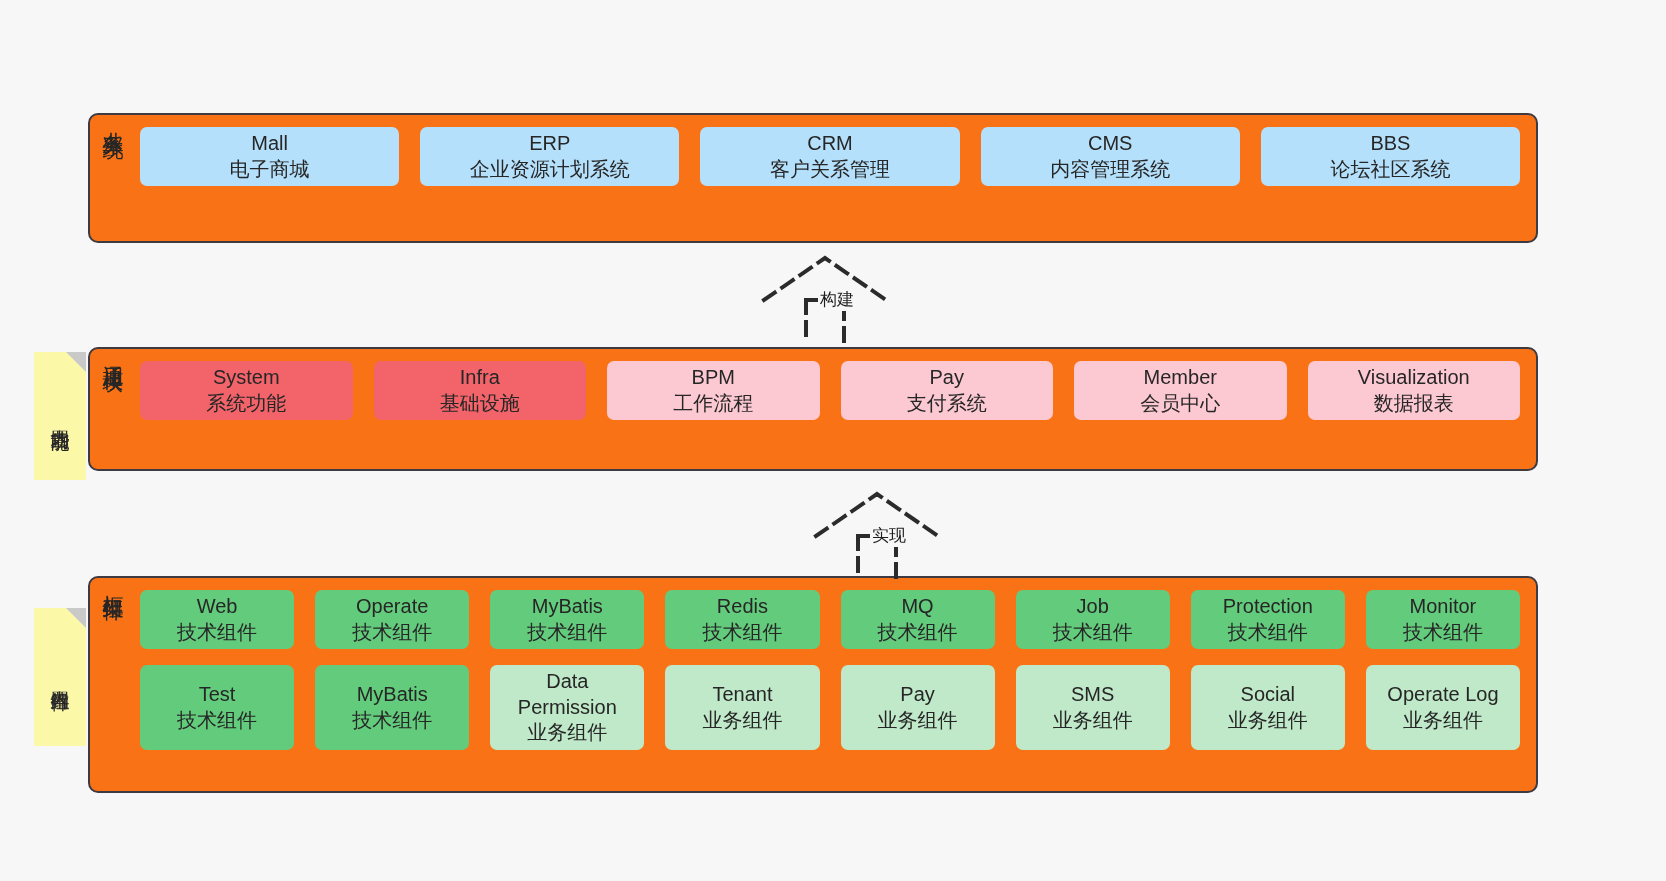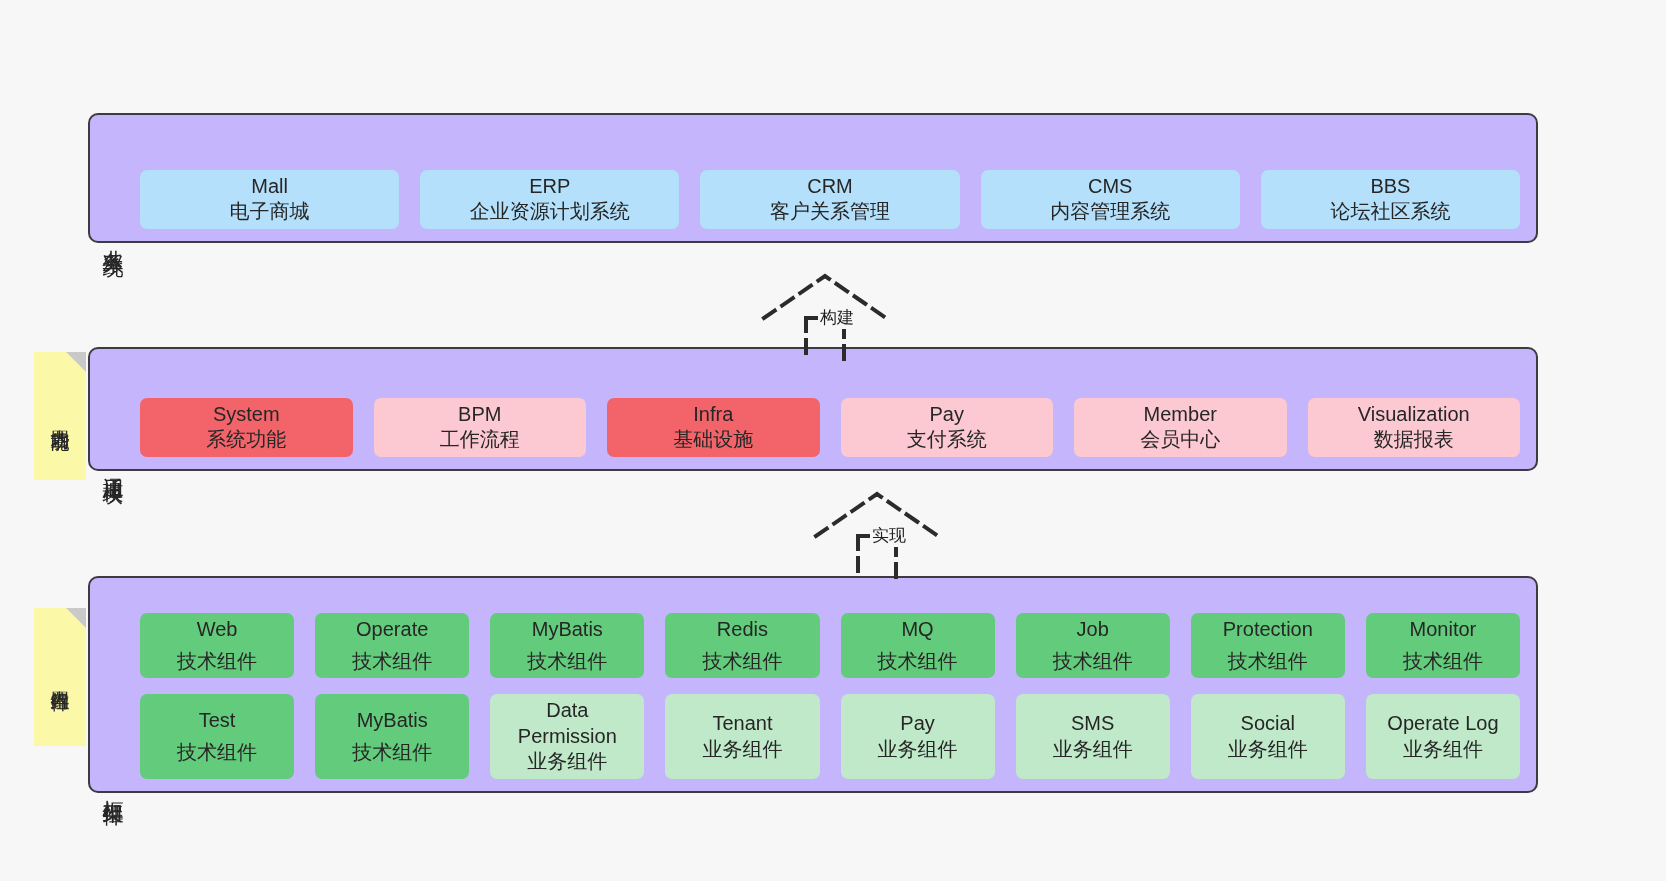--- a/index.html
+++ b/index.html
@@ -12,25 +12,25 @@
   }
   #canvas {
     position: relative;
     width: 1666px; height: 881px;
     background: #f7f7f7;
   }
 
   
   .layer {
     position: absolute;
-    background: #c4b5fd;
+    background: #f97316;
     border: 2px solid #3d3a42;
     border-radius: 10px;
     display: flex;
-    align-items: flex-end;
+    align-items: flex-start;
   }
 
   
   .v-label {
     writing-mode: vertical-rl;
     text-orientation: upright;
     font-size: 21px;
     color: #262626;
     letter-spacing: 2px;
     line-height: 1.05;
@@ -71,21 +71,21 @@
     line-height: 1.28;
     padding: 4px 6px;
   }
   .cell .t1 { font-size: 20px; }
   .cell .t2 { font-size: 20px; }
 
   
   .c-blue       { background: #b5e0fb; }
   .c-red        { background: #f2646a; }
   .c-pink       { background: #fcc9d2; }
-  .c-green      { background: #63cb7c; gap: 6px; }
+  .c-green      { background: #63cb7c; }
   .c-lightgreen { background: #bfe9c9; }
 
   
   .sticky {
     position: absolute;
     background: #fbf8a8;
     width: 52px;
     display: flex;
     align-items: center;
     justify-content: center;
@@ -150,48 +150,48 @@
             <div class="t2">内容管理系统</div>
           </div>
           <div class="cell c-blue">
             <div class="t1">BBS</div>
             <div class="t2">论坛社区系统</div>
           </div>
         </div>
     </div>
   </div>
 
-  <div class="arrow-wrap" style="left:760px; top:272px; width:150px; height:88px;">
+  <div class="arrow-wrap" style="left:760px; top:254px; width:150px; height:88px;">
     <svg width="150" height="88" viewBox="0 0 150 88" aria-hidden="true">
       <path d="M 4 46 L 65 4 L 126 46" fill="none" stroke="#2b2b2b" stroke-width="4" stroke-dasharray="13 9" stroke-linecap="square"></path>
       <path d="M 46 46 L 84 46 L 84 88 M 46 46 L 46 88" fill="none" stroke="#2b2b2b" stroke-width="4" stroke-dasharray="13 9" stroke-linecap="square"></path>
     </svg>
     <span class="arrow-label" style="left:58px; top:34px;">构建</span>
   </div>
 
   <div class="sticky" style="left:34px; top:352px; height:128px;">
     <span class="fold"></span>
     <span class="s-text">内置功能</span>
   </div>
 
   <div class="layer" id="layer-common" style="left:88px; top:347px; width:1450px; height:124px;">
     <div class="v-label">通用模块</div>
     <div class="cells">
       <div class="cell-row" id="row-common">
           <div class="cell c-red">
             <div class="t1">System</div>
             <div class="t2">系统功能</div>
           </div>
-          <div class="cell c-pink">
-            <div class="t1">BPM</div>
-            <div class="t2">工作流程</div>
-          </div>
           <div class="cell c-red">
             <div class="t1">Infra</div>
             <div class="t2">基础设施</div>
+          </div>
+          <div class="cell c-pink">
+            <div class="t1">BPM</div>
+            <div class="t2">工作流程</div>
           </div>
           <div class="cell c-pink">
             <div class="t1">Pay</div>
             <div class="t2">支付系统</div>
           </div>
           <div class="cell c-pink">
             <div class="t1">Member</div>
             <div class="t2">会员中心</div>
           </div>
           <div class="cell c-pink">

